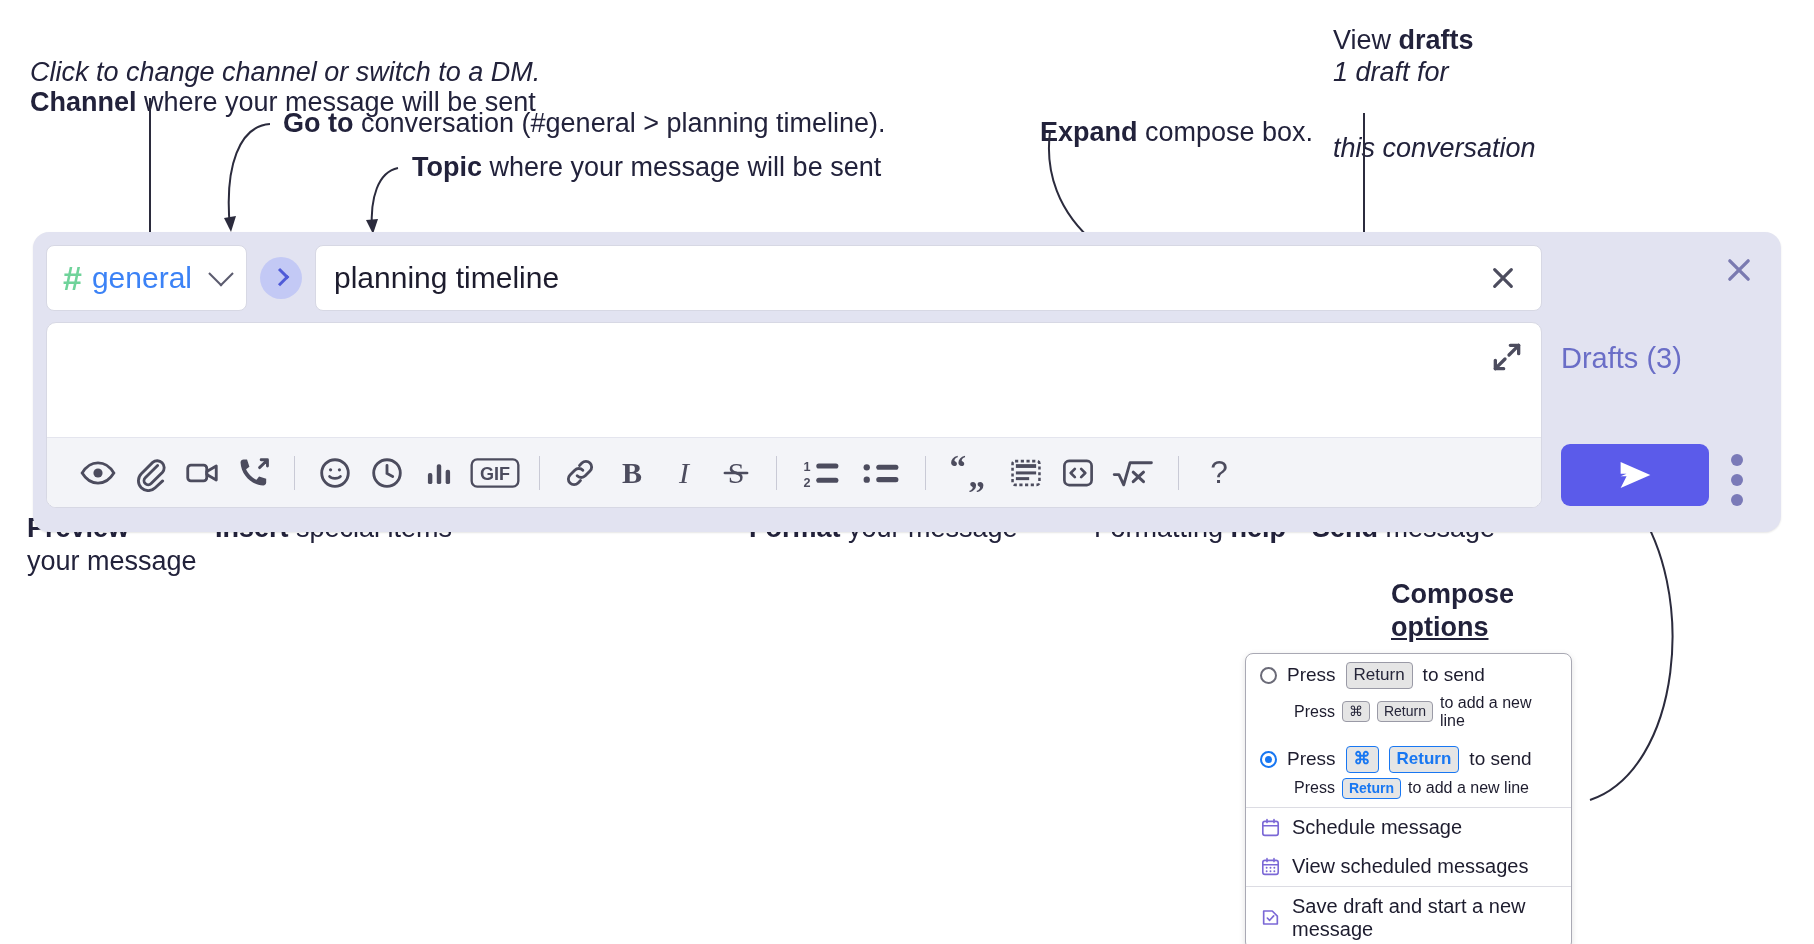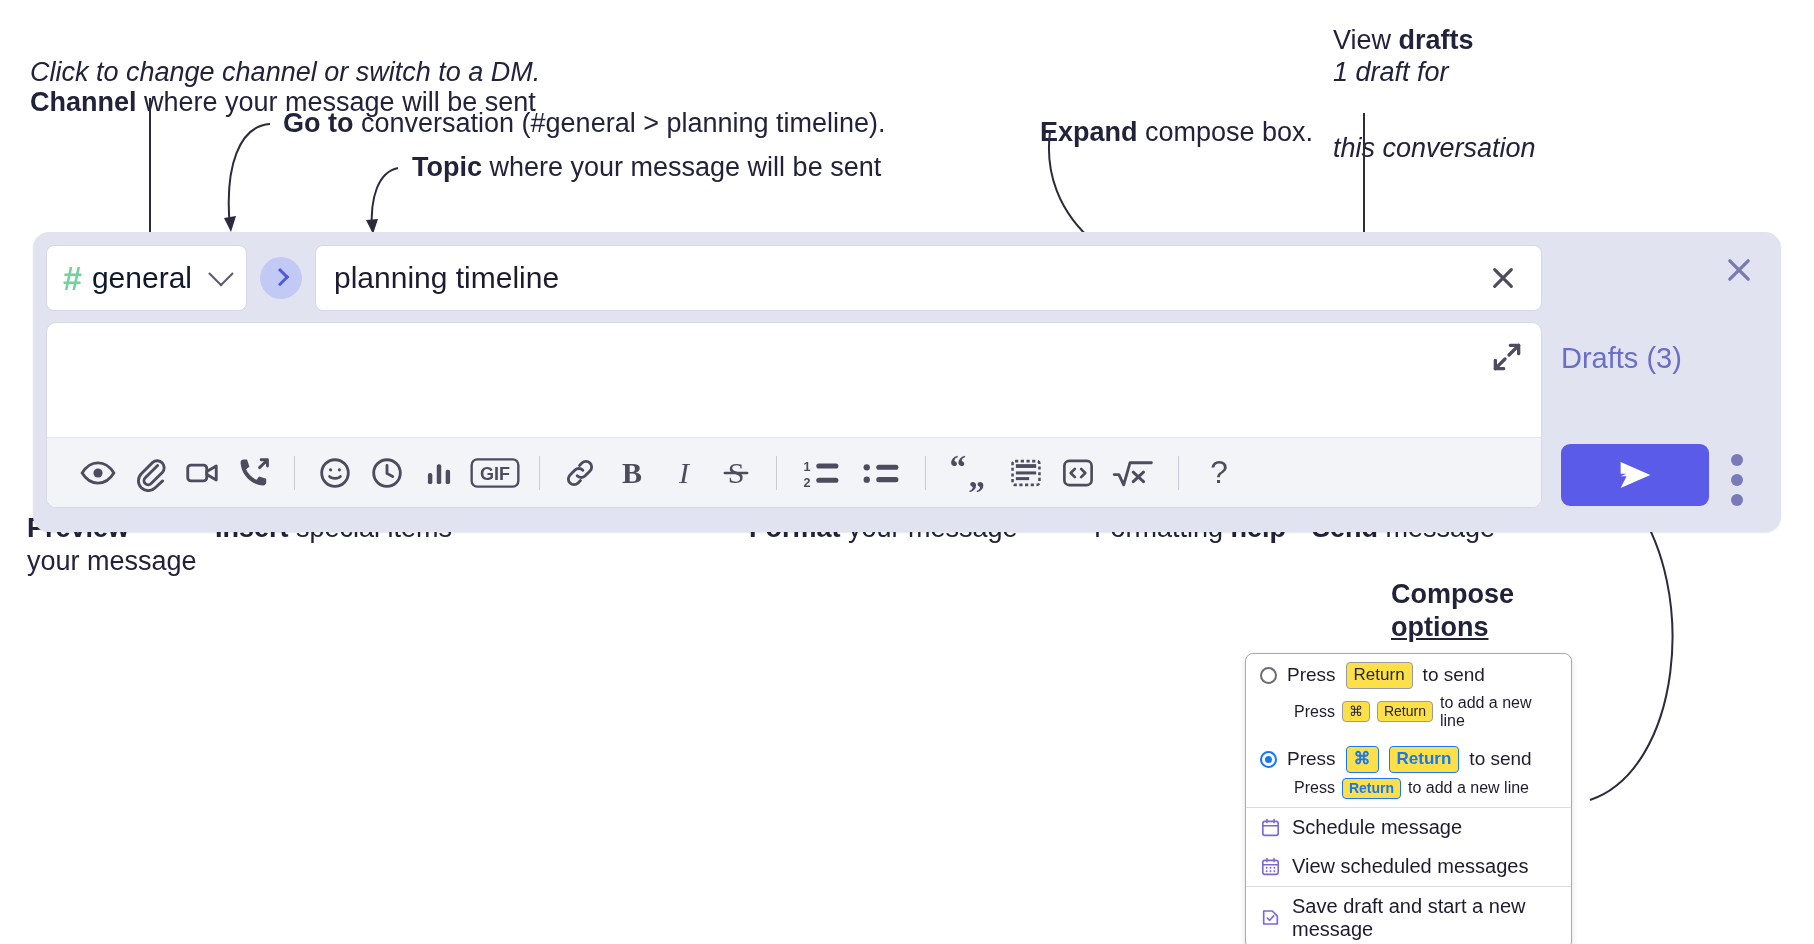--- a/index.html
+++ b/index.html
@@ -44,21 +44,21 @@
   .channel-pill {
     height:66px; min-width:200px;
     background:#ffffff;
     border:1px solid #d7d8e4;
     border-radius:8px;
     display:flex; align-items:center;
     padding:0 16px;
     gap:10px;
   }
   .hash { color:#6fd39a; font-size:34px; font-weight:700; line-height:1; }
-  .channel-name { font-size:30px; color:#0f172a; }
+  .channel-name { font-size:30px; color:#3b82f6; }
   .chev {
     margin-left:10px; width:18px; height:18px;
     border-right:2.5px solid #5b5b6e; border-bottom:2.5px solid #5b5b6e;
     transform:rotate(45deg) translate(-3px,-3px);
   }
   .goto-btn {
     width:42px; height:42px; border-radius:50%;
     background:#c3c9f5;
     margin:0 13px;
     display:flex; align-items:center; justify-content:center;
@@ -154,21 +154,21 @@
   .m-line2 { display:flex; align-items:center; gap:7px; margin:5px 0 6px 34px; font-size:16px; }
   .radio { width:17px; height:17px; border-radius:50%; border:2px solid #6b6b78; flex:none; position:relative; }
   .radio.on { border-color:#1877f2; }
   .radio.on::after {
     content:""; position:absolute; left:3px; top:3px;
     width:7px; height:7px; border-radius:50%; background:#1877f2;
   }
   .key {
     border:1px solid #9a9aa6; border-radius:4px;
     padding:1px 7px; font-size:17px; line-height:1.35;
-    background:#fde047; color:#26263a; white-space:nowrap;
+    background:#e5e5e5; color:#26263a; white-space:nowrap;
   }
   .key.sm { font-size:14px; padding:0px 6px; }
   .key.blue { border-color:#1877f2; color:#1877f2; font-weight:700; }
   .key.blue.sm { font-weight:700; }
   .m-div { height:1px; background:#dcdce3; }
   .m-item { display:flex; align-items:center; gap:11px; padding:8px 14px; font-size:20px; }
   .m-ico { width:21px; height:21px; flex:none; }
 </style>
 </head>
 <body>

